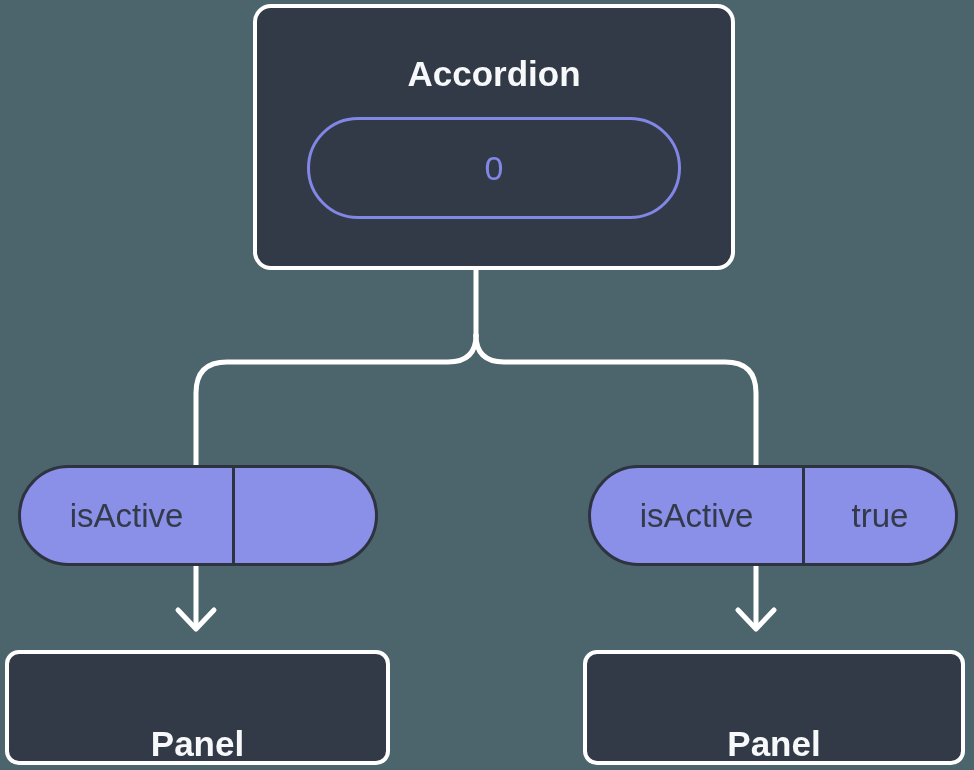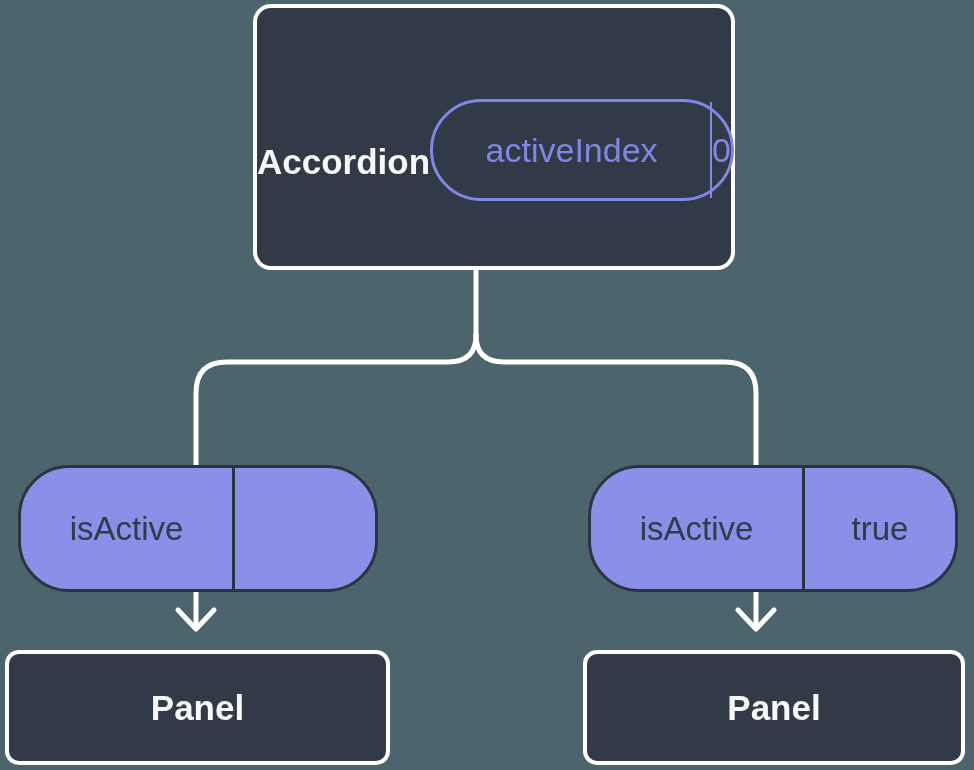--- a/index.html
+++ b/index.html
@@ -9,51 +9,51 @@
     font-family:"Liberation Sans", sans-serif;
   }
   svg.connectors{position:absolute;left:0;top:0;width:974px;height:770px;display:block;}
 
   .node{
     position:absolute;background:#333a47;border:4px solid #ffffff;
     box-sizing:border-box;color:#f7f8fa;
   }
   #root-node{
     left:253px;top:4px;width:482px;height:266px;border-radius:18px;
-    display:flex;align-items:center;
+    display:flex;flex-direction:column;align-items:center;
   }
   .node-title{font-size:35px;font-weight:600;line-height:1;color:#f7f8fa;}
   #root-title{margin-top:48px;}
 
   .state-pill{
     margin-top:26px;width:374px;height:102px;box-sizing:border-box;
     border:3px solid #8287e5;border-radius:51px;
     display:flex;color:#8287e5;font-size:34px;
   }
   .state-pill .cell{display:flex;align-items:center;justify-content:center;}
   .state-pill .name{width:277px;border-right:2px solid #8287e5;}
   .state-pill .value{flex:1;}
 
   .prop-pill{
-    position:absolute;top:465px;height:127px;box-sizing:border-box;
+    position:absolute;top:465px;height:101px;box-sizing:border-box;
     background:#8a8fe8;border:3px solid #2d3440;border-radius:51px;
     display:flex;color:#333a49;font-size:33px;
   }
   #pill-left{left:18px;width:360px;}
   #pill-right{left:588px;width:370px;}
   .prop-pill .name{
     width:211px;display:flex;align-items:center;justify-content:center;
     border-right:3px solid #2d3440;
   }
   .prop-pill .value{flex:1;display:flex;align-items:center;justify-content:center;}
 
   .panel{
     position:absolute;top:650px;height:115px;border-radius:14px;
     background:#333a47;border:4px solid #ffffff;box-sizing:border-box;
-    display:flex;align-items:center;justify-content:center;
+    display:flex;align-items:flex-end;justify-content:center;
   }
   #panel-left{left:5px;width:385px;}
   #panel-right{left:583px;width:382px;}
   .panel .node-title{margin:0;}
 </style>
 </head>
 <body>
 
 <div class="stage">
 
@@ -61,21 +61,20 @@
     <path d="M476 266 L476 336"></path>
     <path d="M476 335 Q476 362 448 362 L227 362 Q196 362 196 393 L196 628"></path>
     <path d="M476 335 Q476 362 504 362 L725 362 Q756 362 756 393 L756 628"></path>
     <path d="M178 610 L196 629 L214 610"></path>
     <path d="M738 610 L756 629 L774 610"></path>
   </svg>
 
   <div class="node" id="root-node">
     <div class="node-title" id="root-title">Accordion</div>
     <div class="state-pill">
-      <div class="cell name">activeIndex</div>
       <div class="cell value">0</div>
     </div>
   </div>
 
   <div class="prop-pill" id="pill-left">
     <div class="name">isActive</div>
   </div>
 
   <div class="prop-pill" id="pill-right">
     <div class="name">isActive</div>

